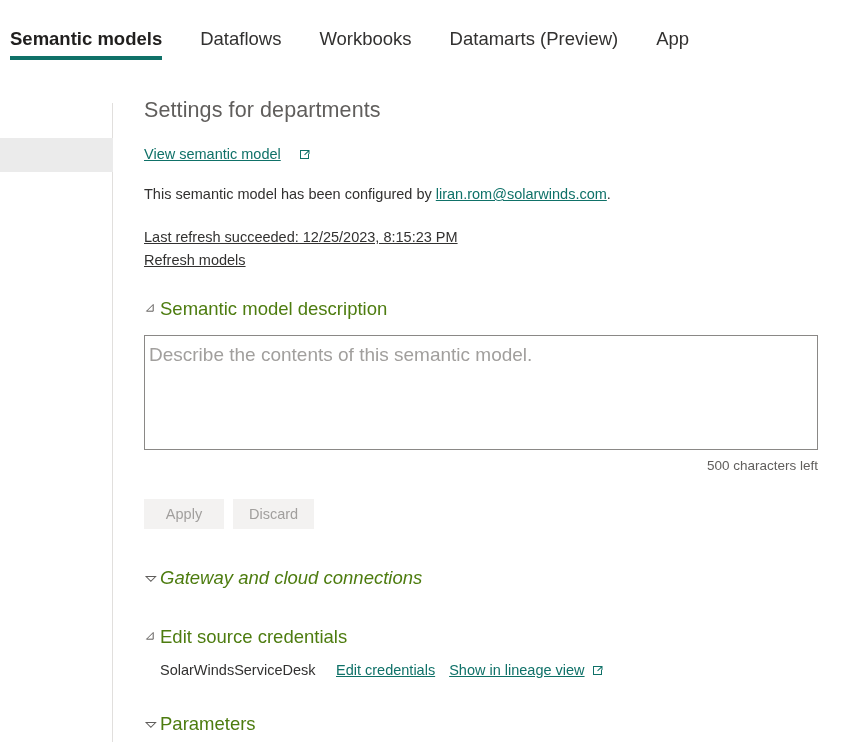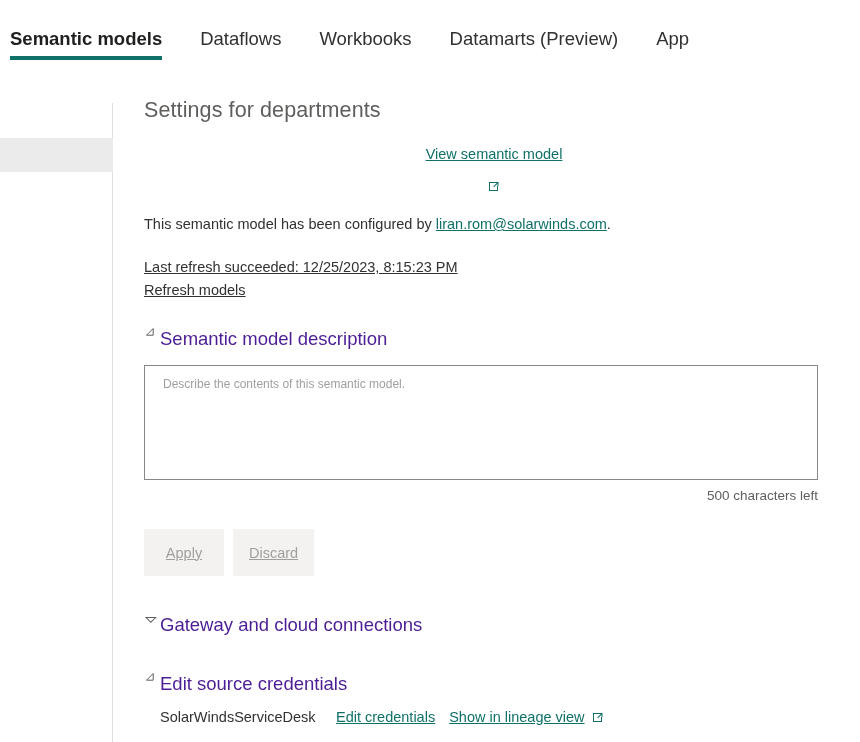--- a/index.html
+++ b/index.html
@@ -108,21 +108,20 @@
     text-decoration: underline;
     cursor: pointer;
     font-size: 14.5px;
   }
 
   .row-viewmodel {
     margin-bottom: 22px;
     display: flex;
     align-items: center;
     gap: 18px;
-    flex-direction: column;
   }
 
   .ext-icon {
     display: inline-block;
     width: 12px;
     height: 12px;
     position: relative;
     vertical-align: -1px;
   }
   .ext-icon svg { display: block; }
@@ -142,54 +141,54 @@
     text-decoration: underline;
   }
   .refresh-block .rh {
     display: inline-block;
     margin-top: 3px;
   }
 
   
   .section-header {
     display: flex;
-    align-items: flex-start;
+    align-items: center;
     font-size: 18.5px;
     line-height: 26px;
-    color: #4c1d95;
+    color: #4d7c0f;
     cursor: pointer;
     user-select: none;
   }
   .chev {
     display: inline-block;
     width: 14px;
     height: 14px;
     margin-right: 2px;
     flex: 0 0 auto;
   }
   .chev svg { display: block; }
 
   .sec-desc { margin-bottom: 13px; }
-  .sec-gateway { margin-top: 36px; }
+  .sec-gateway { margin-top: 36px; font-style: italic; }
   .sec-dsc { margin-top: 33px; }
   .sec-params { margin-top: 33px; }
 
   
   .textarea-wrap {
     position: relative;
   }
   textarea.desc {
     display: block;
     box-sizing: border-box;
     width: 674px;
     height: 115px;
     border: 1px solid #8a8886;
-    padding: 9px 18px;
+    padding: 9px 4px;
     font-family: "Liberation Sans", sans-serif;
-    font-size: 12px;
+    font-size: 19px;
     line-height: 19px;
     color: #323130;
     resize: none;
     outline: none;
     background: #ffffff;
   }
   textarea.desc::placeholder {
     color: #a19f9d;
   }
   .char-left {
@@ -201,29 +200,28 @@
   }
 
   
   .btn-row {
     margin-top: 26px;
     display: flex;
     gap: 9px;
   }
   .btn {
     min-width: 80px;
-    height: 47px;
+    height: 30px;
     padding: 0 16px;
     background: #f3f2f1;
     border: none;
     color: #a19f9d;
     font-size: 14.5px;
     font-family: "Liberation Sans", sans-serif;
     cursor: default;
-    text-decoration: underline;
   }
 
   
   .cred-row {
     display: flex;
     align-items: center;
     margin-top: 12px;
     margin-left: 16px;
     font-size: 14.5px;
     color: #323130;

